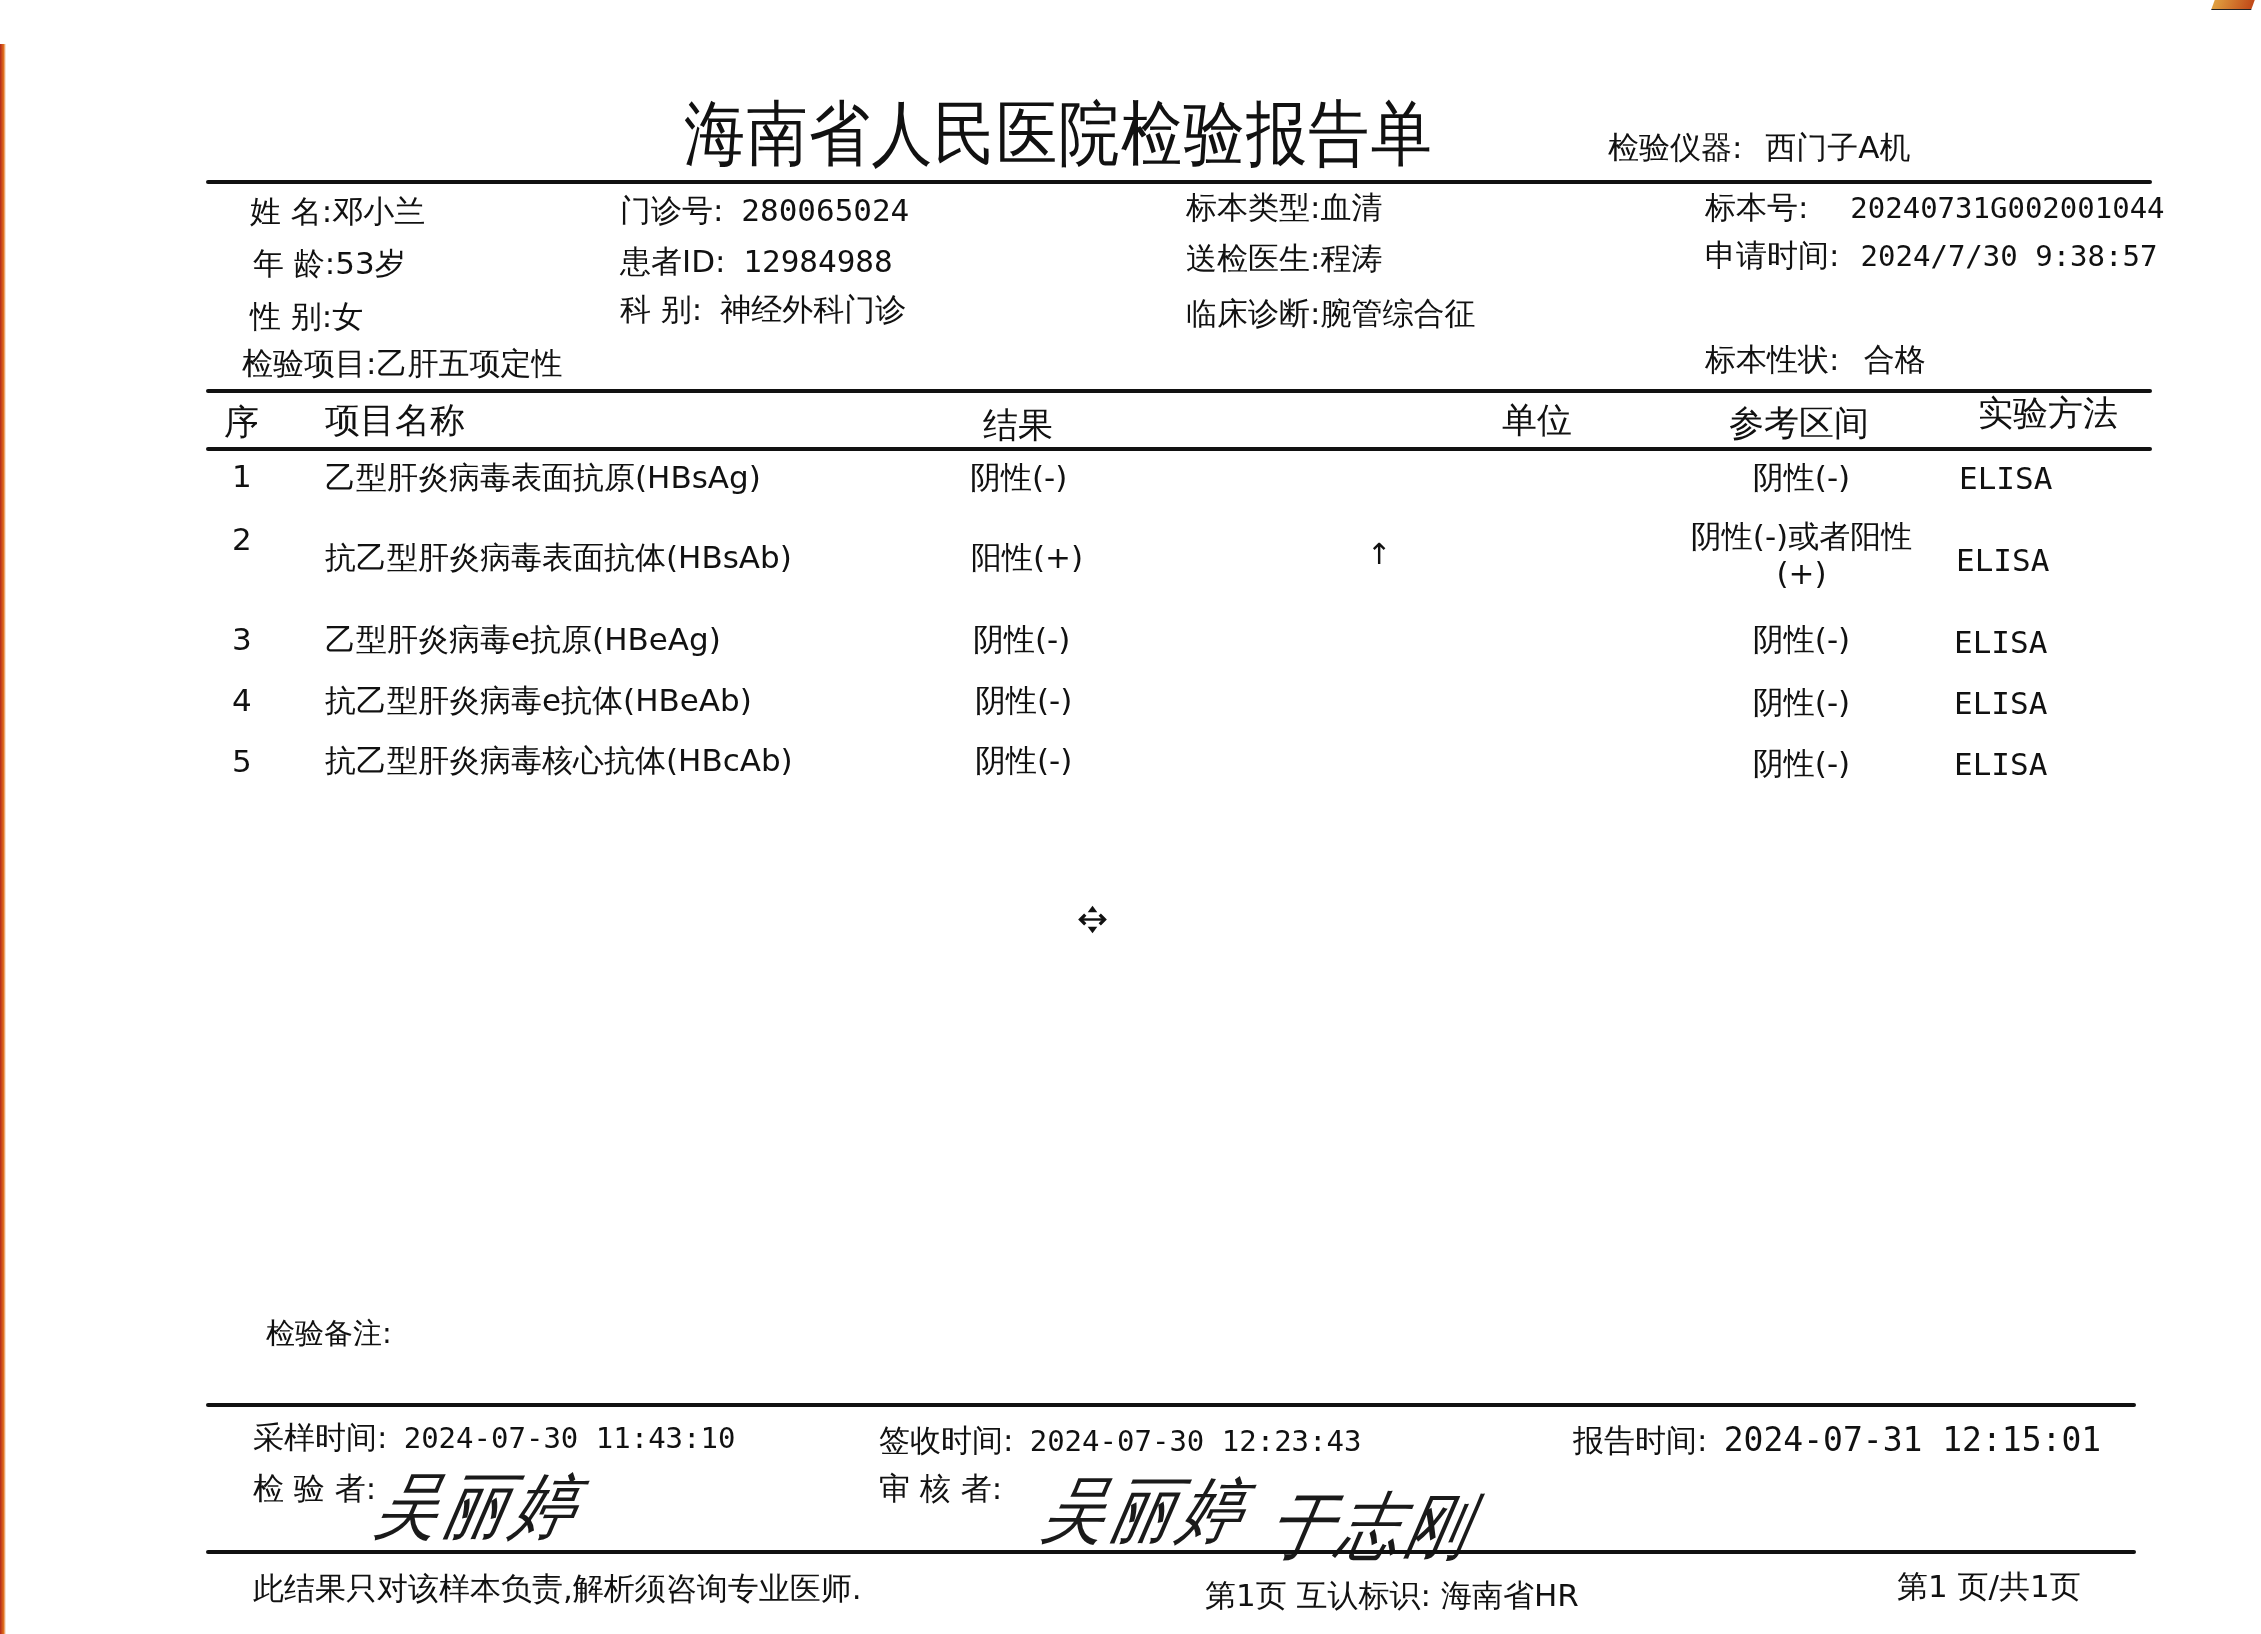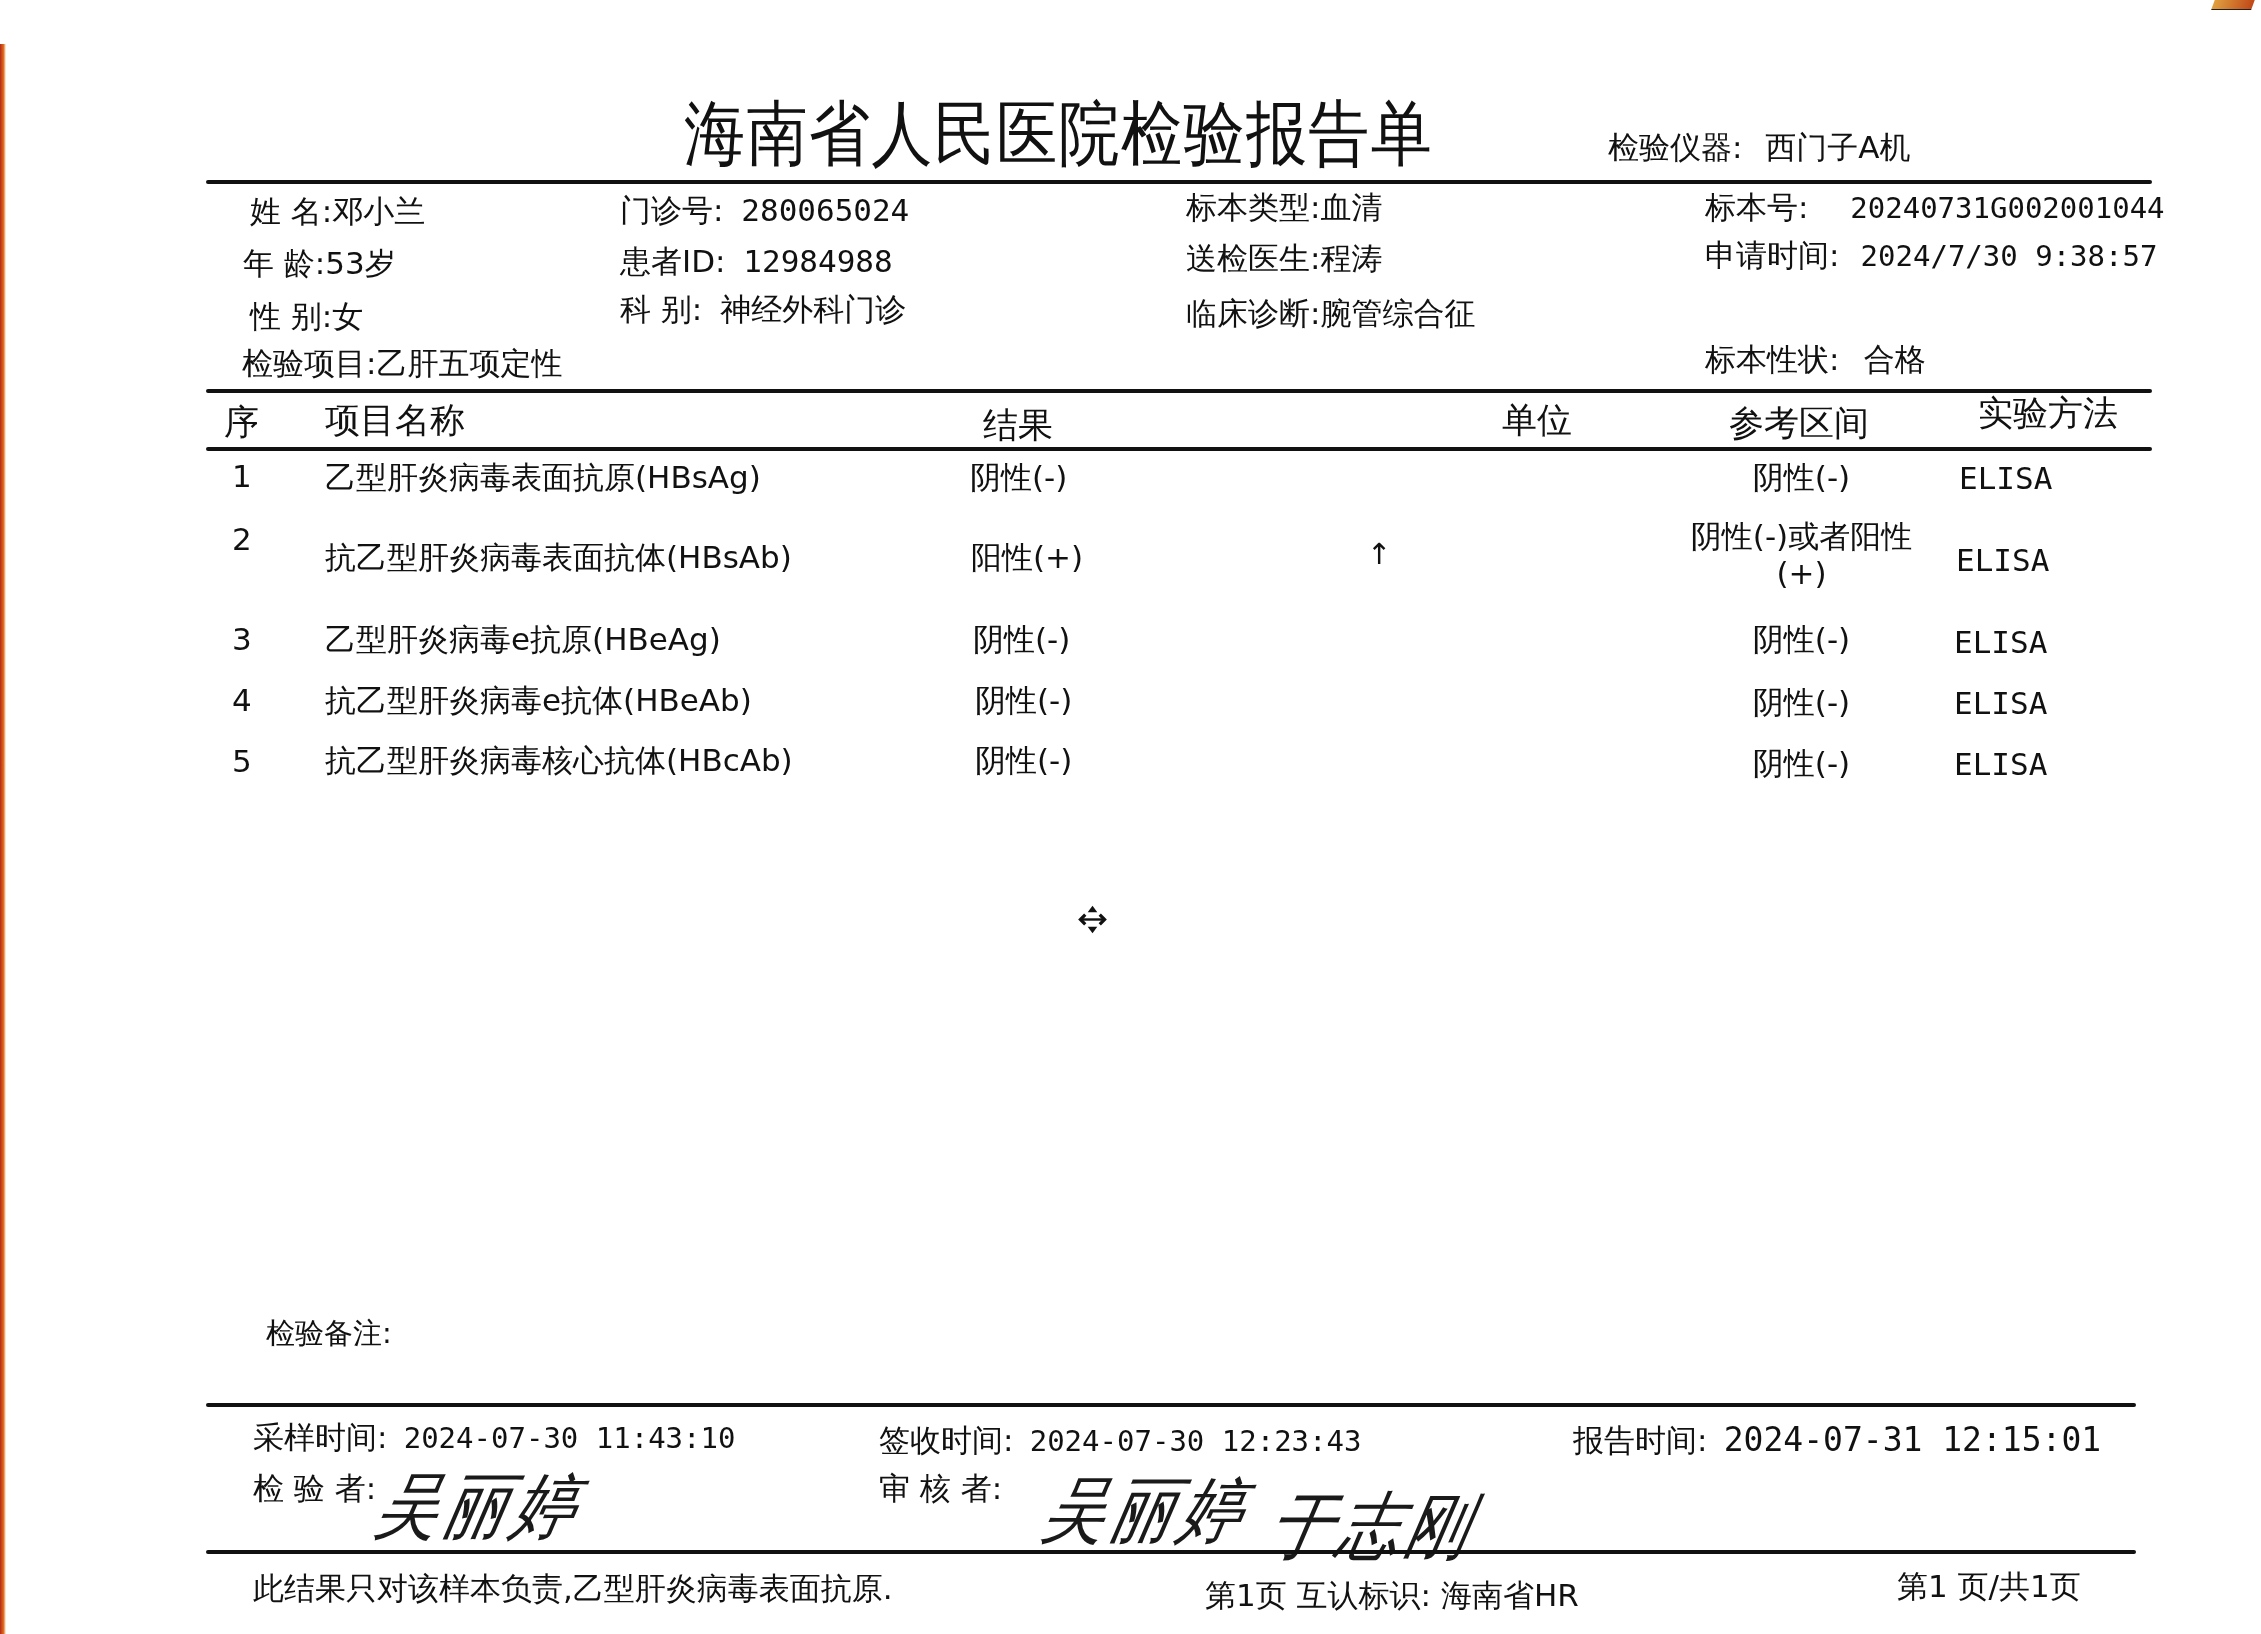--- a/index.html
+++ b/index.html
@@ -55,21 +55,21 @@
   <span style="margin-left:13px">西门子A机</span>
 </div>
 
 <div class="rule" style="left:206px; top:180px; width:1946px;"></div>
 
 <div>
 
   <div class="abs field" style="left:219px; top:191px;">
     <span>姓  名:</span><span>邓小兰</span>
   </div>
-  <div class="abs field" style="left:212px; top:243px;">
+  <div class="abs field" style="left:222px; top:243px;">
     <span>年  龄:</span><span>53岁</span>
   </div>
   <div class="abs field" style="left:219px; top:296px;">
     <span>性  别:</span><span>女</span>
   </div>
   <div class="abs field" style="left:211px; top:343px;">
     <span>检验项目:</span><span>乙肝五项定性</span>
   </div>
 
   <div class="abs field" style="left:589px; top:190px;">
@@ -204,16 +204,16 @@
 
 <div class="abs field" style="left:222px; top:1468px;">检 验 者:</div>
 <div class="abs sig" style="left:378px; top:1464px;">吴丽婷</div>
 
 <div class="abs field" style="left:848px; top:1468px;">审 核 者:</div>
 <div class="abs sig" style="left:1045px; top:1468px;">吴丽婷</div>
 <div class="abs sig" style="left:1271px; top:1484px;">于志刚</div>
 
 <div class="rule" style="left:206px; top:1550px; width:1930px;"></div>
 
-<div class="abs field" style="left:222px; top:1568px;">此结果只对该样本负责,乙型肝炎病毒表面抗原.</div>
+<div class="abs field" style="left:222px; top:1568px;">此结果只对该样本负责,解析须咨询专业医师.</div>
 <div class="abs field" style="left:1174px; top:1575px;">第1页 互认标识: 海南省HR</div>
 <div class="abs field" style="left:1866px; top:1566px;">第1 页/共1页</div>
 
 
 </body></html>

